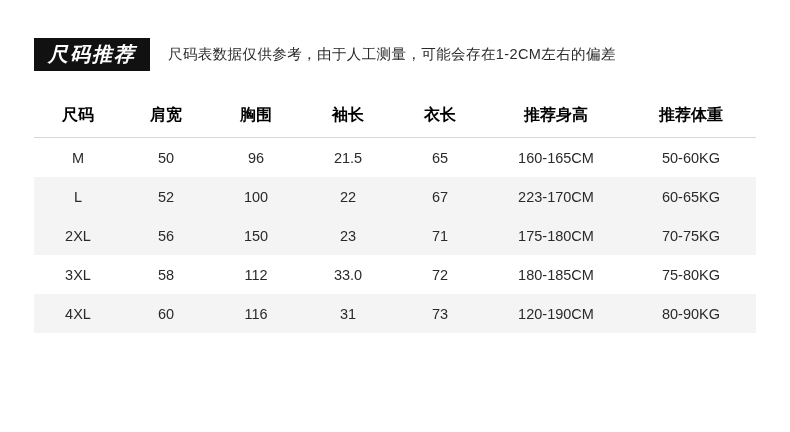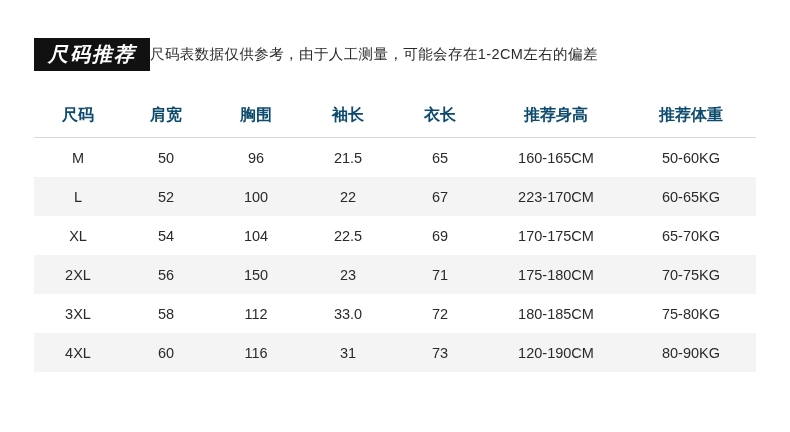--- a/index.html
+++ b/index.html
@@ -33,20 +33,21 @@
     font-size: 20px;
     font-weight: bold;
     font-style: italic;
     letter-spacing: 2px;
     padding: 6px 14px 7px 14px;
     line-height: 1;
     white-space: nowrap;
     text-align: right;
   }
   .header-note {
+    margin-left: 18px;
     font-size: 14.5px;
     color: #2b2b2b;
     letter-spacing: 0.4px;
     white-space: nowrap;
   }
   
   .table-wrap {
     margin: 22px 34px 0 34px;
   }
   table.size-table {
@@ -60,21 +61,21 @@
     font-size: 14.5px;
     font-weight: normal;
     color: #2a2a2a;
     height: 39px;
     padding: 0;
     border: none;
   }
   table.size-table thead th {
     font-size: 16px;
     font-weight: bold;
-    color: #0c4a6e;
+    color: #000000;
     height: 44px;
     background: #ffffff;
   }
   table.size-table thead tr {
     border-bottom: 1px solid #d8d8d8;
   }
   table.size-table tbody tr.alt {
     background: #f4f4f4;
   }
   table.size-table tbody tr.plain {
@@ -133,29 +134,20 @@
         </tr>
         <tr class="alt">
           <td>L</td>
           <td>52</td>
           <td>100</td>
           <td>22</td>
           <td>67</td>
           <td>223-170CM</td>
           <td>60-65KG</td>
         </tr>
-        <tr class="plain">
-          <td>XL</td>
-          <td>54</td>
-          <td>104</td>
-          <td>22.5</td>
-          <td>69</td>
-          <td>170-175CM</td>
-          <td>65-70KG</td>
-        </tr>
         <tr class="alt">
           <td>2XL</td>
           <td>56</td>
           <td>150</td>
           <td>23</td>
           <td>71</td>
           <td>175-180CM</td>
           <td>70-75KG</td>
         </tr>
         <tr class="plain">

